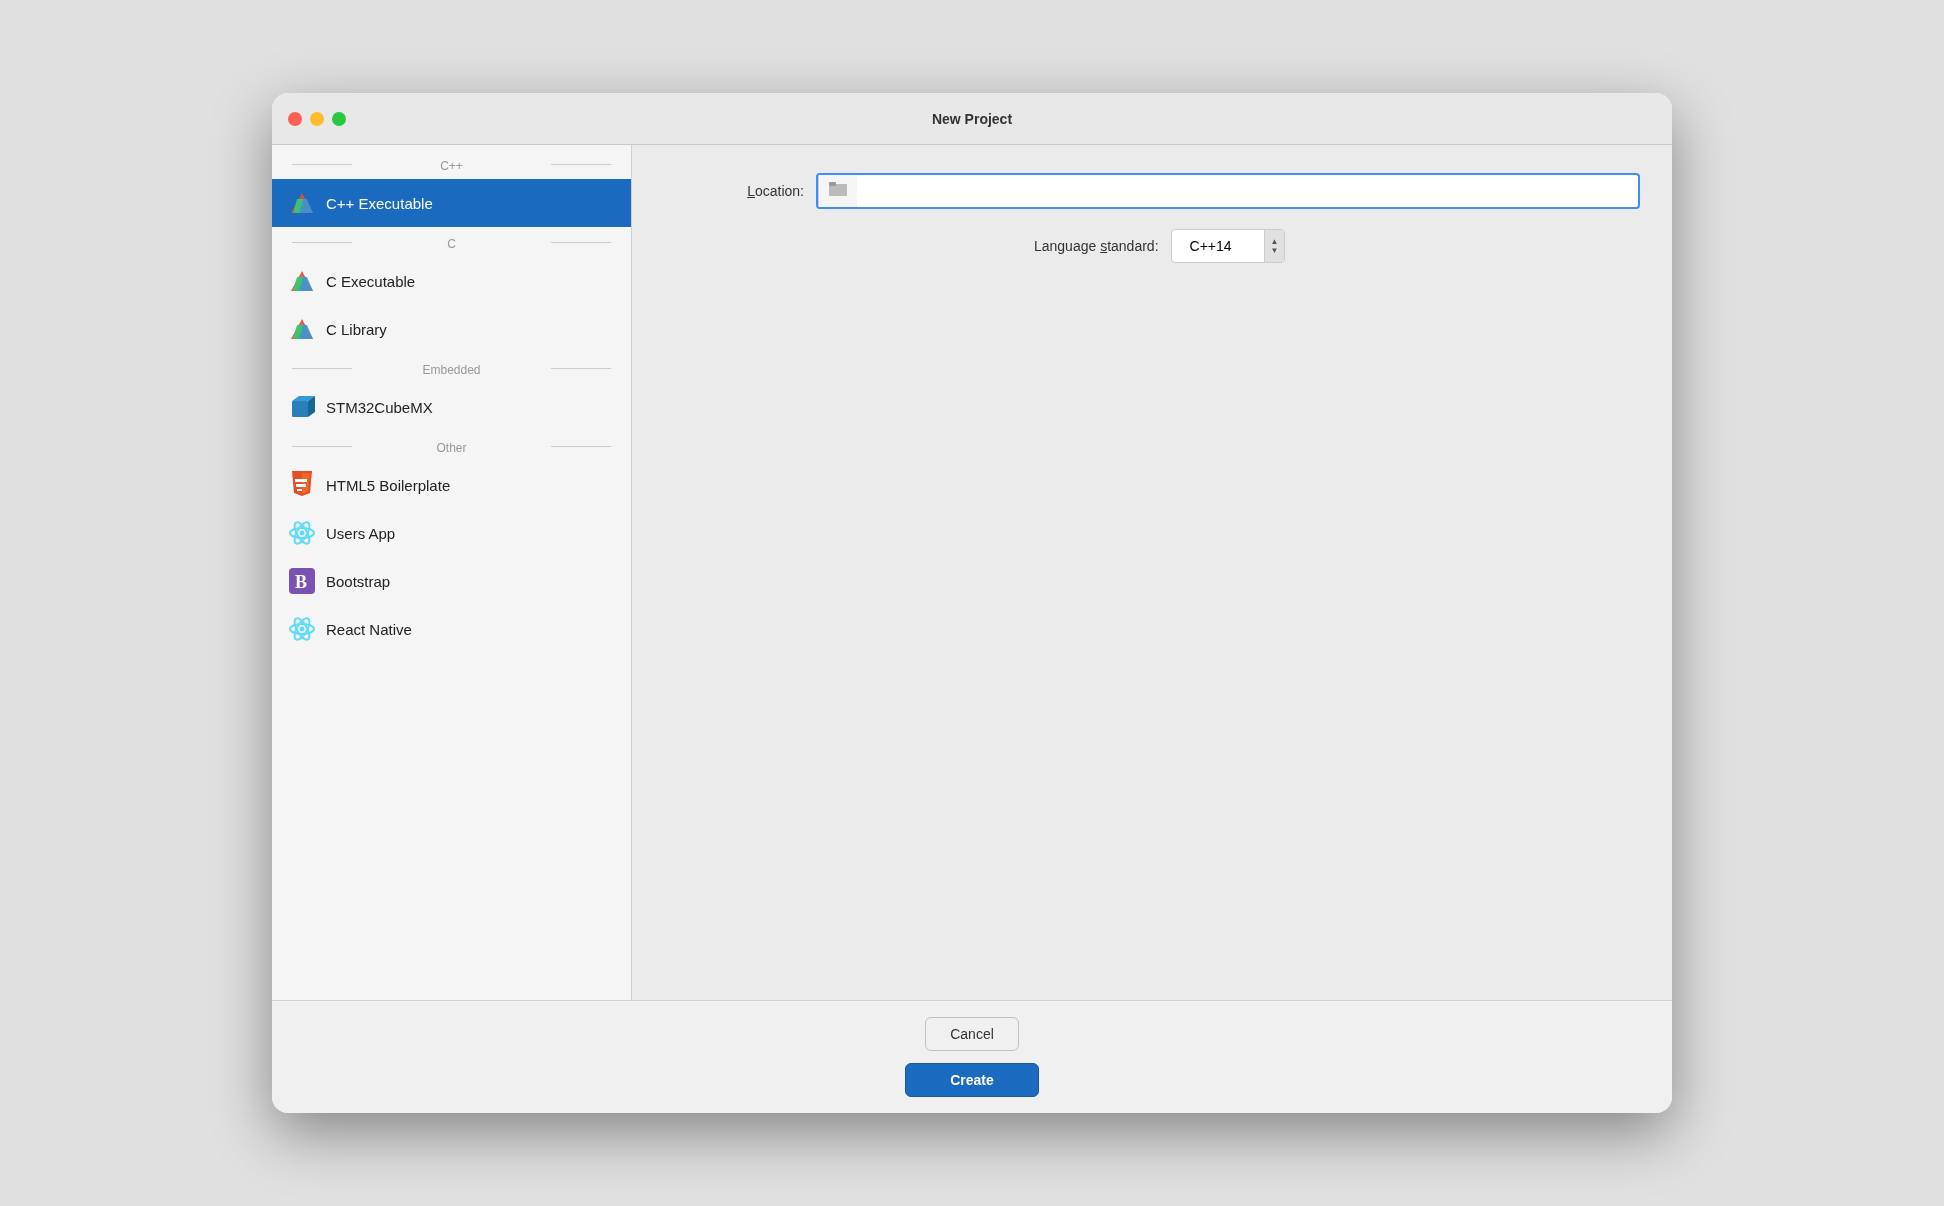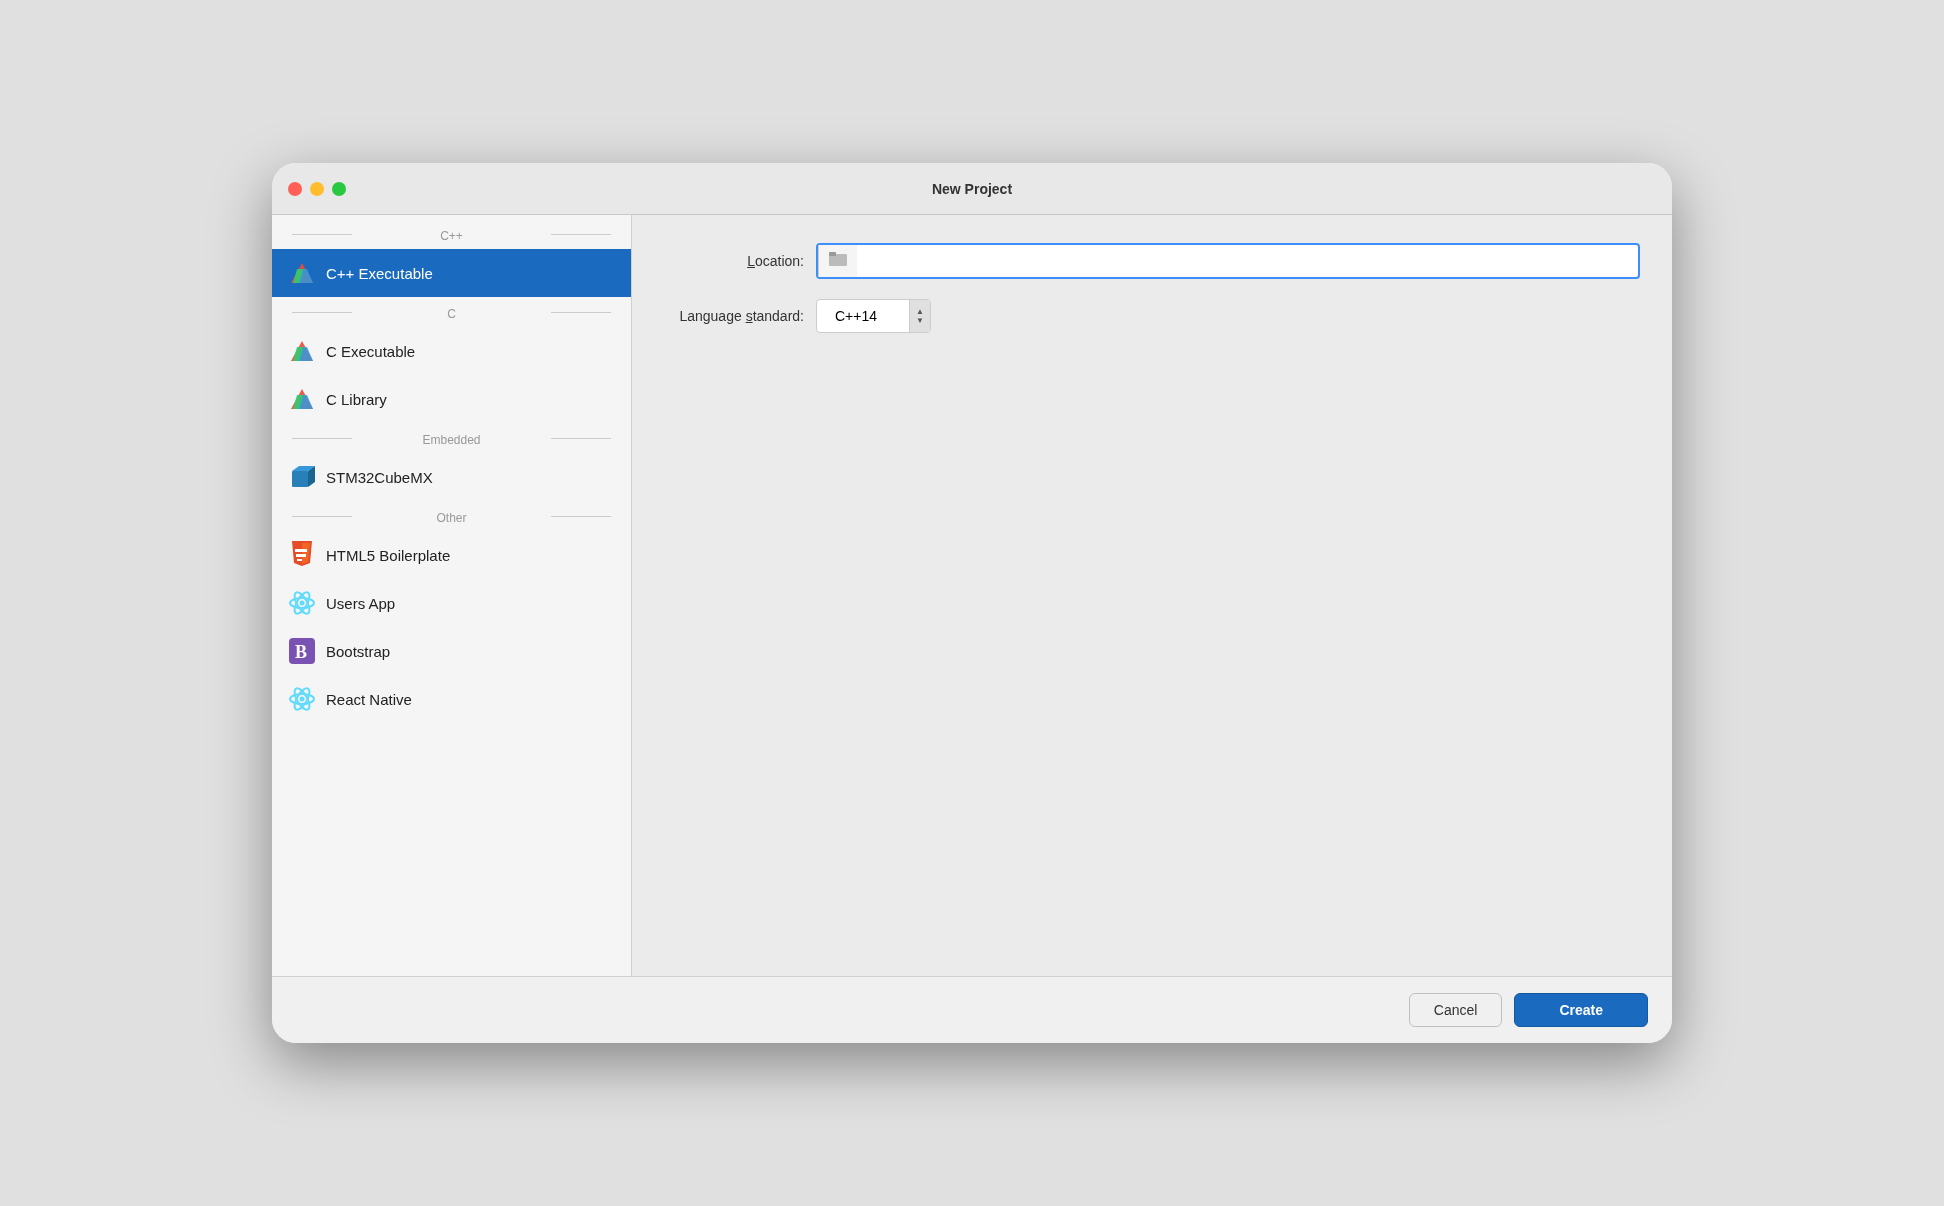--- a/index.html
+++ b/index.html
@@ -8,23 +8,23 @@
       background: #e0e0e0;
       display: flex;
       align-items: center;
       justify-content: center;
       width: 1944px;
       height: 1206px;
       overflow: hidden;
     }
     .dialog {
       width: 1400px;
-      height: 880px;
+      height: 1020px;
       background: #f0f0f0;
-      border-radius: 24px;
+      border-radius: 16px;
       box-shadow: 0 20px 60px rgba(0,0,0,0.4);
       display: flex;
       flex-direction: column;
       overflow: hidden;
     }
     .titlebar {
       height: 52px;
       background: #e8e8e8;
       border-bottom: 1px solid #c8c8c8;
       display: flex;
@@ -109,20 +109,21 @@
       background: #ebebeb;
       padding: 28px 32px;
       display: flex;
       flex-direction: column;
     }
     .field-row {
       display: flex;
       align-items: center;
       margin-bottom: 20px;
       gap: 12px;
+      justify-content: center;
     }
     .field-label {
       font-size: 14px;
       color: #333;
       min-width: 140px;
       text-align: right;
     }
     .location-input-wrap {
       flex: 1;
       display: flex;
@@ -185,20 +186,21 @@
       line-height: 1;
     }
     .dialog-footer {
       display: flex;
       justify-content: flex-end;
       align-items: center;
       padding: 16px 24px;
       gap: 12px;
       background: #f0f0f0;
       border-top: 1px solid #d0d0d0;
+      flex-direction: column;
     }
     .btn-cancel {
       background: #f0f0f0;
       border: 1px solid #c0c0c0;
       border-radius: 6px;
       padding: 8px 24px;
       font-size: 14px;
       cursor: pointer;
       color: #333;
     }

